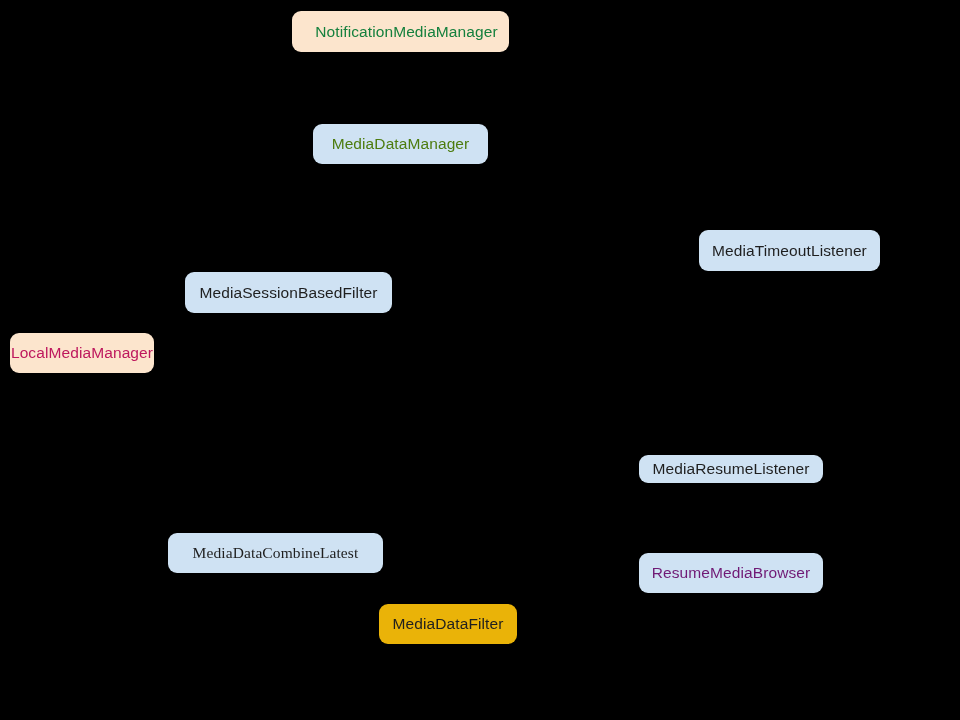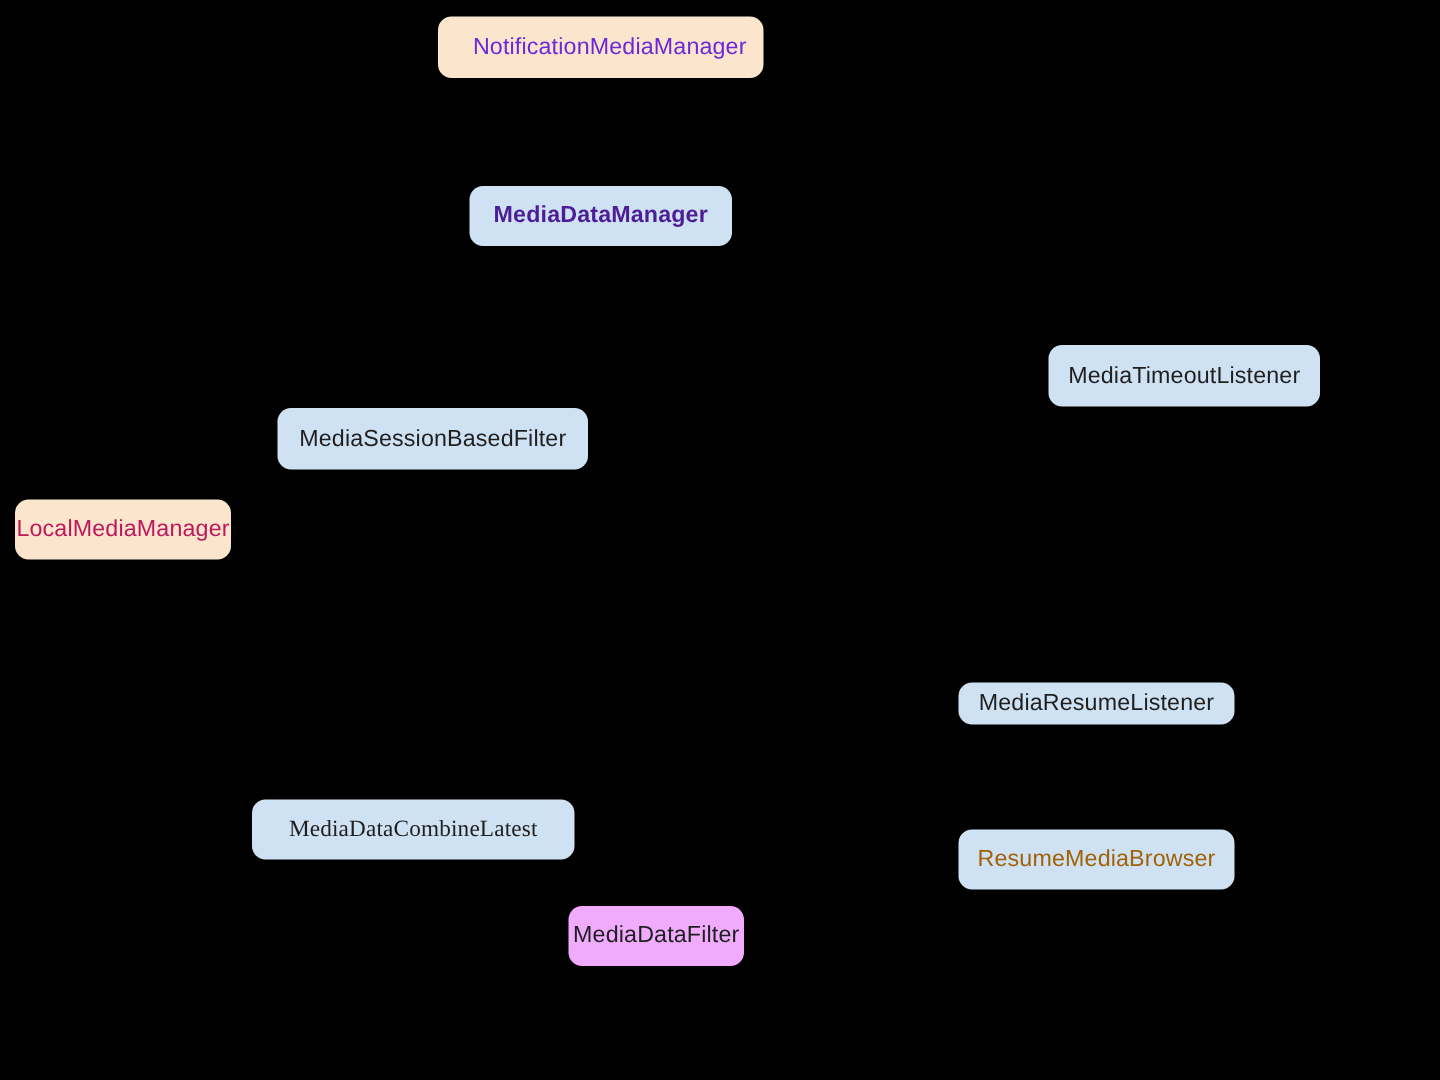--- a/index.html
+++ b/index.html
@@ -29,22 +29,22 @@
     cursor: default;
     user-select: none;
   }
   .node.variant-manager { background: #fce5cd; }
   .node.variant-default { background: #cfe2f3; }
 </style>
 </head>
 <body>
 
 <div id="canvas" style="background: rgb(0, 0, 0);">
-    <div class="node variant-manager" style="left: 292px; top: 11px; width: 217px; height: 41px; color: #6d28d9; background: rgb(252, 229, 205); padding-left: 12px;">NotificationMediaManager</div>
-    <div class="node variant-default" style="left: 313px; top: 124px; width: 175px; height: 40px; color: #4c1d95; background: rgb(207, 226, 243); font-weight: bold;">MediaDataManager</div>
+    <div class="node variant-manager" style="left: 292px; top: 11px; width: 217px; height: 41px; color: #15803d; background: rgb(252, 229, 205); padding-left: 12px;">NotificationMediaManager</div>
+    <div class="node variant-default" style="left: 313px; top: 124px; width: 175px; height: 40px; color: #4d7c0f; background: rgb(207, 226, 243);">MediaDataManager</div>
     <div class="node variant-default" style="left: 699px; top: 230px; width: 181px; height: 41px; color: rgb(31, 31, 31); background: rgb(207, 226, 243);">MediaTimeoutListener</div>
     <div class="node variant-default" style="left: 185px; top: 272px; width: 207px; height: 41px; color: rgb(31, 31, 31); background: rgb(207, 226, 243);">MediaSessionBasedFilter</div>
     <div class="node variant-manager" style="left: 10px; top: 333px; width: 144px; height: 40px; color: #be185d; background: rgb(252, 229, 205);">LocalMediaManager</div>
     <div class="node variant-default" style="left: 639px; top: 455px; width: 184px; height: 28px; color: rgb(31, 31, 31); background: rgb(207, 226, 243);">MediaResumeListener</div>
     <div class="node variant-default" style="left: 168px; top: 533px; width: 215px; height: 40px; color: rgb(31, 31, 31); background: rgb(207, 226, 243); font-family: Liberation Serif, serif;">MediaDataCombineLatest</div>
-    <div class="node variant-default" style="left: 639px; top: 553px; width: 184px; height: 40px; color: #a16207; background: rgb(207, 226, 243);">ResumeMediaBrowser</div>
-    <div class="node variant-default" style="left: 379px; top: 604px; width: 117px; height: 40px; color: rgb(31, 31, 31); background: #f0abfc;">MediaDataFilter</div>
+    <div class="node variant-default" style="left: 639px; top: 553px; width: 184px; height: 40px; color: #701a75; background: rgb(207, 226, 243);">ResumeMediaBrowser</div>
+    <div class="node variant-default" style="left: 379px; top: 604px; width: 138px; height: 40px; color: rgb(31, 31, 31); background: #eab308;">MediaDataFilter</div>
   </div>
 
 </body></html>

